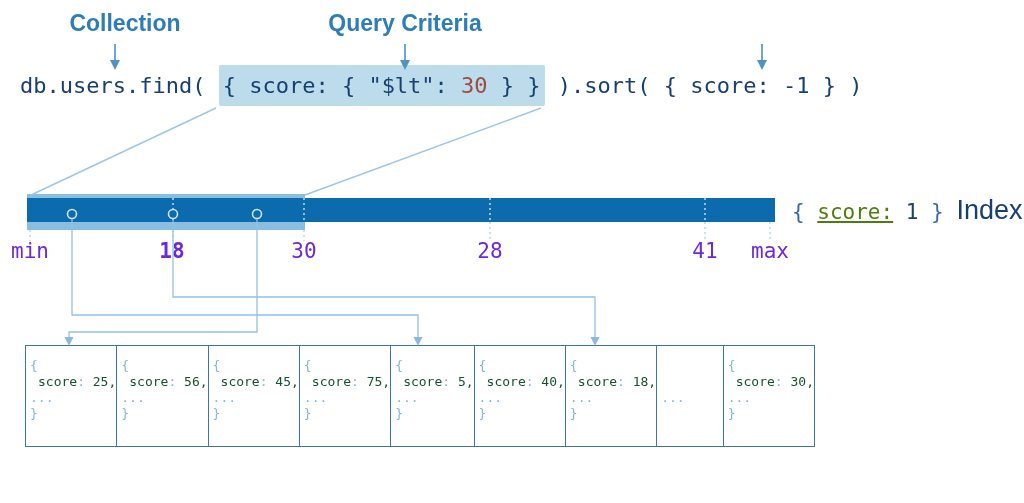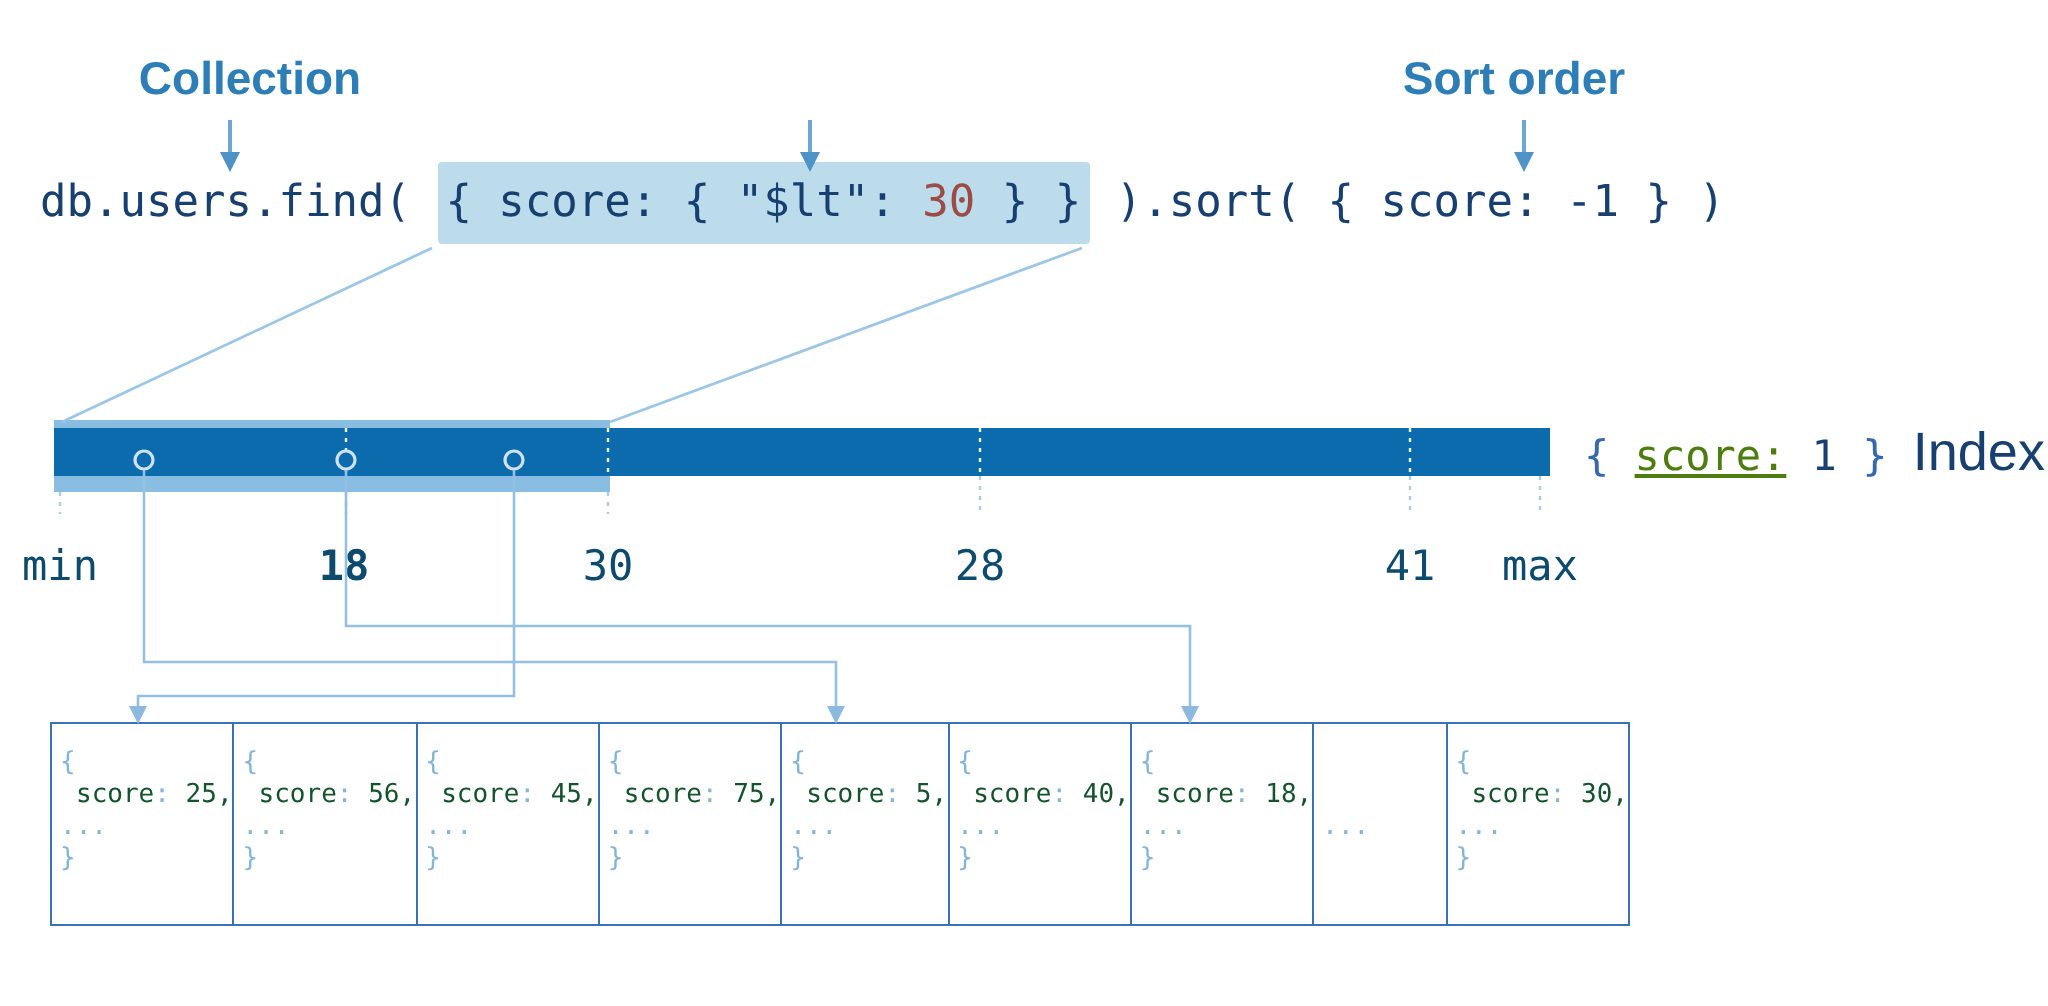--- a/index.html
+++ b/index.html
@@ -1,28 +1,28 @@
 <!DOCTYPE html>
 <html><head>
 <meta charset="utf-8">
 <style>
   html,body{margin:0;padding:0;background:#fff;}
   .canvas{position:relative;width:1024px;height:464px;background:#fff;overflow:hidden;
-          font-family:"Liberation Sans",sans-serif;margin-top:16px;}
+          font-family:"Liberation Sans",sans-serif;}
   .ann{position:absolute;top:10px;transform:translateX(-50%);font-size:23px;font-weight:bold;
        color:#2d7db6;white-space:nowrap;z-index:2;}
   .code{position:absolute;left:20px;top:72px;font-family:"DejaVu Sans Mono",monospace;
         font-size:22px;line-height:28px;color:#173f70;white-space:pre;z-index:2;}
   .hl{background:#bcdcec;padding:8px 4px;border-radius:2px;}
   .hl .val{color:#9d4b45;}
   .band{position:absolute;left:27px;top:194px;width:278px;height:36px;background:#8abde2;z-index:1;}
   .bar{position:absolute;left:27px;top:198px;width:748px;height:24px;background:#0c6bad;z-index:1;}
   .ticks{position:absolute;left:0;top:240px;width:1024px;height:24px;z-index:2;}
-  .tick{position:absolute;top:16px;transform:translateX(-50%);font-family:"DejaVu Sans Mono",monospace;
-        font-size:21px;line-height:22px;color:#0c4a6e;white-space:nowrap;}
+  .tick{position:absolute;top:0;transform:translateX(-50%);font-family:"DejaVu Sans Mono",monospace;
+        font-size:21px;line-height:22px;color:#6d28d9;white-space:nowrap;}
   .index-label{position:absolute;left:792px;top:198px;white-space:pre;z-index:2;
                font-family:"DejaVu Sans Mono",monospace;font-size:21px;line-height:24px;}
   .index-label .brace{color:#3668b0;}
   .index-label .orange{color:#4d7c0f;text-decoration:underline;}
   .index-label .navy{color:#173f70;}
   .index-label .sans{font-family:"Liberation Sans",sans-serif;font-size:27px;color:#173f70;}
   .docrow{position:absolute;left:25px;top:345px;width:790px;height:102px;display:flex;z-index:2;}
   .docbox{flex:1;border:1px solid #3a72b8;margin-left:-1px;box-sizing:border-box;
           padding:12px 0 0 4px;font-family:"DejaVu Sans Mono",monospace;font-size:13px;
           line-height:16px;color:#85b4d9;background:#fff;}
@@ -34,21 +34,21 @@
   .users-label{position:absolute;left:417px;top:476px;transform:translateX(-50%);
                font-family:"DejaVu Sans Mono",monospace;font-size:24px;color:#173f70;z-index:2;}
   .overlay{position:absolute;left:0;top:0;z-index:3;pointer-events:none;}
 </style>
 </head>
 <body>
 
 <div class="canvas">
 
   <div class="ann" style="left:125px;">Collection</div>
-  <div class="ann" style="left:757px;">Sort order</div>
+  <div class="ann" style="left:405px;">Query Criteria</div>
 
   <div class="code"><span>db.users.find( </span><span class="hl"><span>{ score: { "$lt": </span><span class="val">30</span><span> } }</span></span><span> ).sort( { score: -1 } )</span></div>
 
   <div class="band"></div>
   <div class="bar"></div>
 
   <div class="ticks">
       <span class="tick" style="left: 30px;">min</span>
       <span class="tick" style="left: 172px; font-weight: bold;">18</span>
       <span class="tick" style="left: 304px;">30</span>

